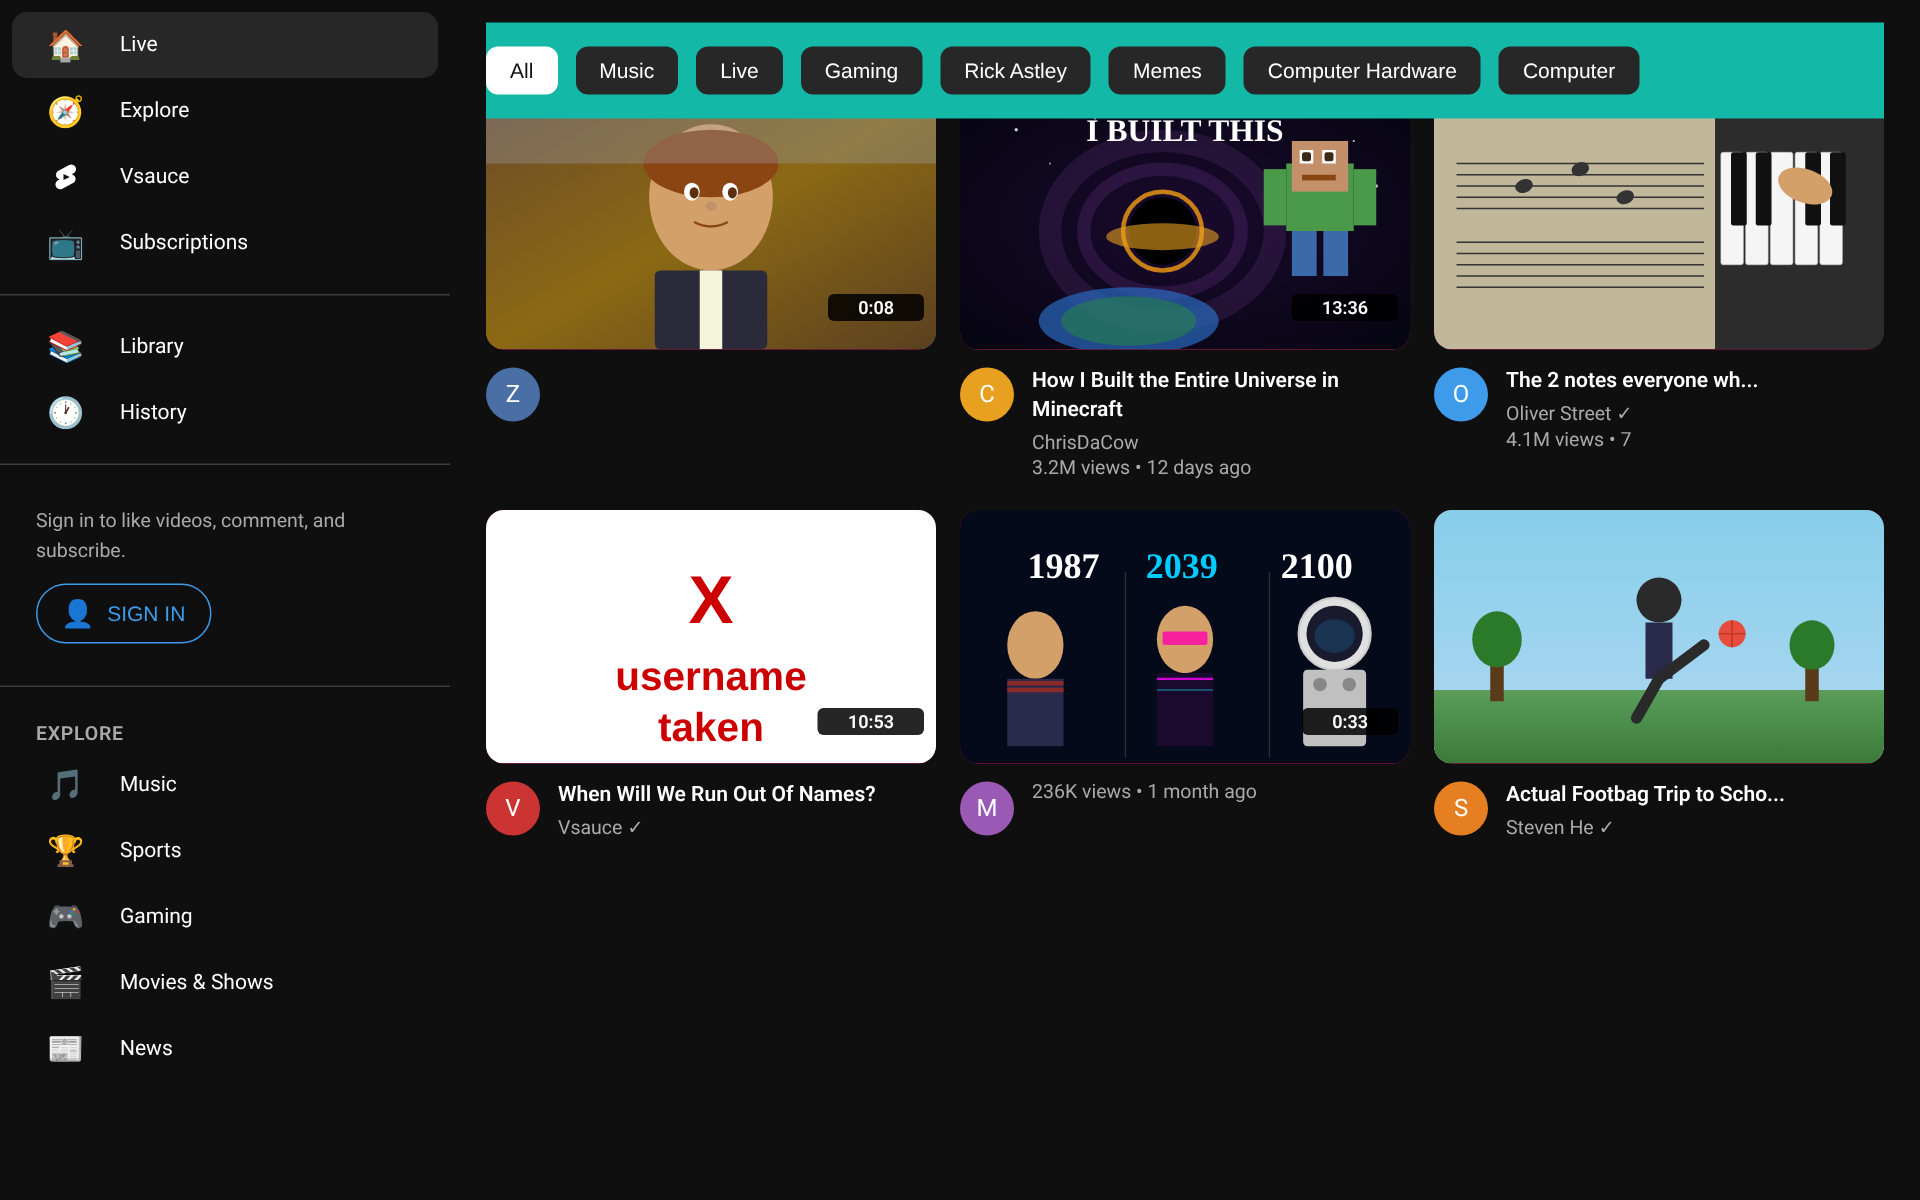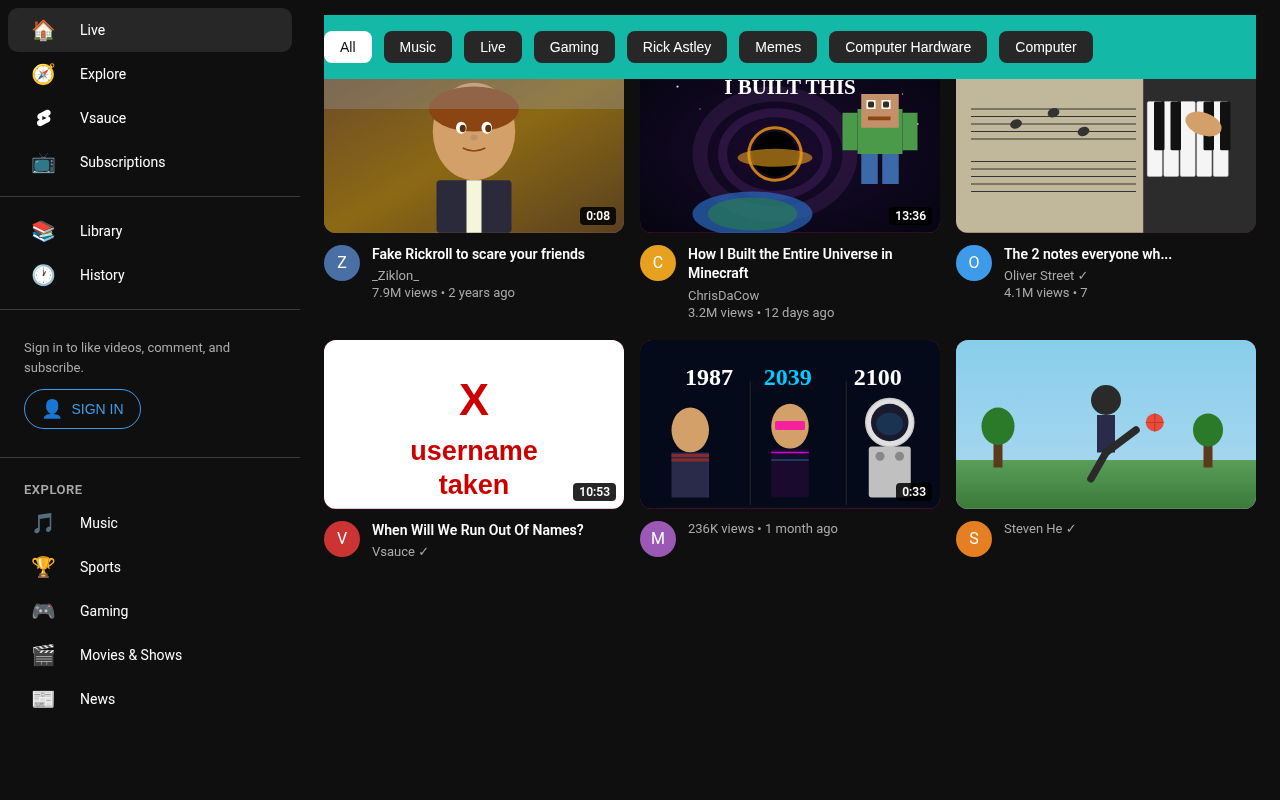--- a/index.html
+++ b/index.html
@@ -147,27 +147,27 @@
       position: relative;
       width: 100%;
       padding-bottom: 56.25%;
       border-radius: 12px;
       overflow: hidden;
       background: #be185d;
     }
 
     .video-duration {
       position: absolute;
-      bottom: 8px;
+      bottom: 19px;
       right: 8px;
       background: rgba(0,0,0,0.85);
       color: #fff;
       font-size: 12px;
       font-weight: 600;
-      padding: 2px 6px;
+      padding: 2px 20px;
       border-radius: 4px;
     }
 
     .video-info {
       display: flex;
       gap: 12px;
       padding-top: 12px;
     }
 
     .channel-avatar {
@@ -344,25 +344,20 @@
 
         <rect x="150" y="155" width="100" height="70" fill="#2a2a3a" rx="5"></rect>
         <rect x="190" y="155" width="20" height="70" fill="#f5f5dc"></rect>
 
         <rect x="0" y="0" width="400" height="60" fill="#a0a8c0" opacity="0.3"></rect>
       </svg>
     <span class="video-duration">0:08</span>
         </div>
         <div class="video-info">
           <div class="channel-avatar" style="background: rgb(74, 111, 165);">Z</div>
-          <div class="video-meta">
-            <div class="video-title">Fake Rickroll to scare your friends</div>
-            <div class="channel-name">_Ziklon_</div>
-            <div class="video-stats">7.9M views • 2 years ago</div>
-          </div>
         </div>
       </div>
       <div class="video-card">
         <div class="video-thumbnail-wrapper">
       <svg class="thumb-svg" viewBox="0 0 400 225" xmlns="http://www.w3.org/2000/svg">
         <defs>
           <radialGradient id="space" cx="50%" cy="50%" r="70%">
             <stop offset="0%" stop-color="#1a0a2e"></stop>
             <stop offset="100%" stop-color="#050510"></stop>
           </radialGradient>
@@ -553,19 +548,20 @@
 
         <rect x="50" y="120" width="12" height="50" fill="#5a3a1a"></rect>
         <ellipse cx="56" cy="115" rx="22" ry="25" fill="#2a7a2a"></ellipse>
         <rect x="330" y="125" width="12" height="45" fill="#5a3a1a"></rect>
         <ellipse cx="336" cy="120" rx="20" ry="22" fill="#2a7a2a"></ellipse>
       </svg>
     </div>
         <div class="video-info">
           <div class="channel-avatar" style="background: rgb(230, 126, 34);">S</div>
           <div class="video-meta">
+            <div class="video-title">Actual Footbag Trip to Scho...</div>
             <div class="channel-name">Steven He ✓</div>
             <div class="video-stats"></div>
           </div>
         </div>
       </div>
     </div>
 </div>
 
 </body></html>

